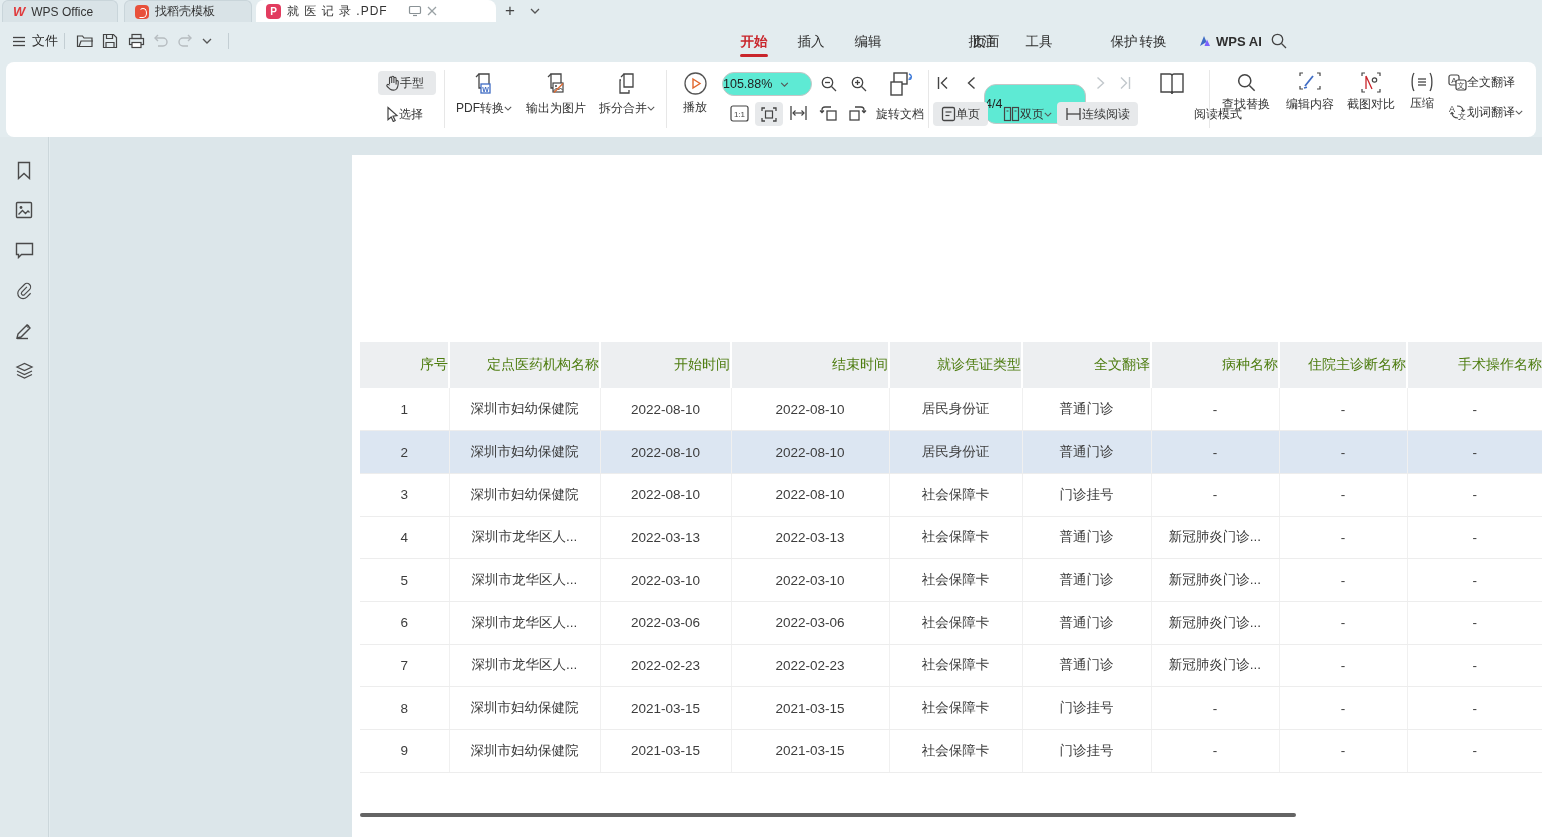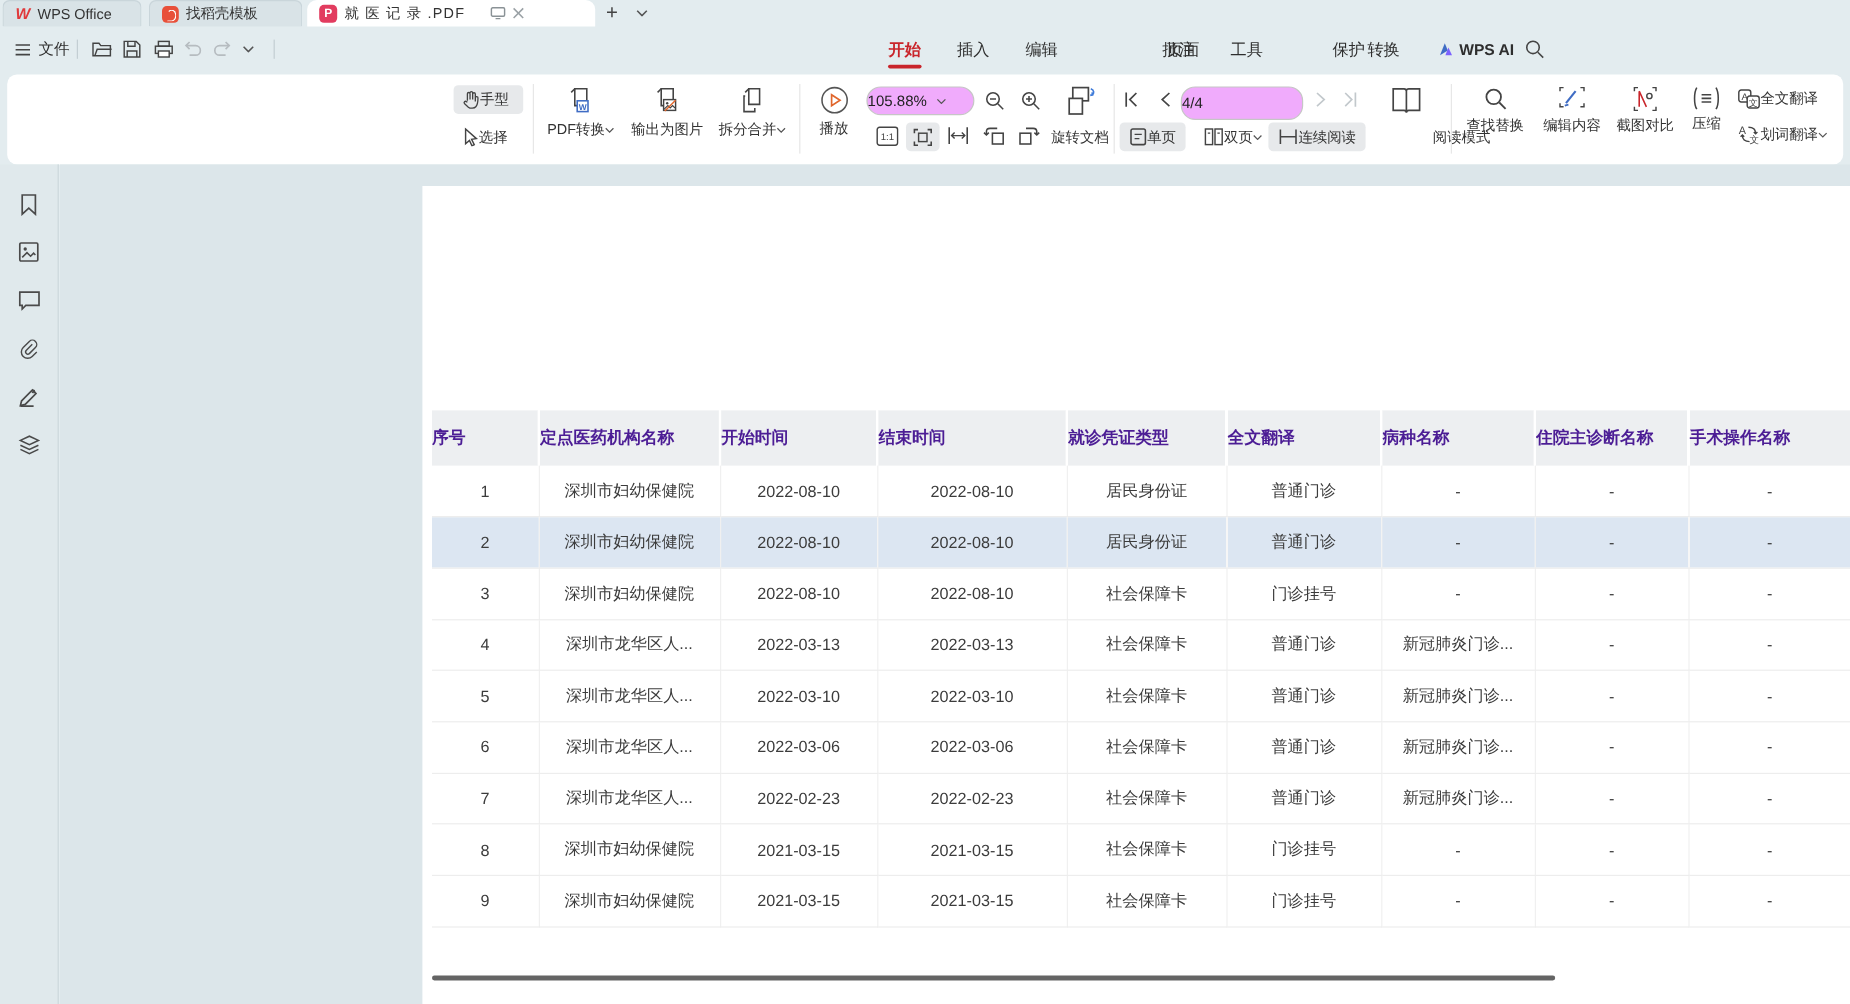--- a/index.html
+++ b/index.html
@@ -36,37 +36,37 @@
   
   .panel { position:absolute; left:6px; top:62px; width:1530px; height:75px;
            background:#fff; border-radius:8px; }
   .tdiv { position:absolute; top:8px; width:1px; height:58px; background:#e7e7e7; }
   .pill { background:#e7e9eb; border-radius:4px; }
   .hrow { position:absolute; display:flex; align-items:center; gap:0; font-size:12px; color:#333; }
   .stack { position:absolute; display:flex; flex-direction:column; align-items:center; gap:3px;
            font-size:12px; color:#333; }
   .lbl { font-size:12px; color:#333; white-space:nowrap; }
   .navbox, .zoombox { border:1px solid #c6c6c6; border-radius:12px; font-size:12.5px; color:#222;
-           display:flex; align-items:center; justify-content:flex-start; background:#f0abfc; }
+           display:flex; align-items:center; justify-content:flex-start; background:#5eead4; }
 
   
   .sidebar { position:absolute; left:0; top:137px; width:49px; height:700px; background:#e0e9ec;
              border-right:1px solid #ccd7db; }
   .sideicon { position:absolute; left:12px; width:24px; height:24px; display:flex;
               align-items:center; justify-content:center; }
 
   
   .docarea { position:absolute; left:50px; top:137px; width:1492px; height:700px; background:#dce6ea; }
   .page { position:absolute; left:302px; top:18px; width:1190px; height:682px; background:#ffffff; }
 
   
   table.med { border-collapse:collapse; table-layout:fixed; width:1182px;
               position:absolute; left:8px; top:187px; }
-  table.med th { background:#edeff1; height:46px; font-size:14px; font-weight:bold; color:#4c1d95;
-              border-right:2px solid #fff; text-align:left; overflow:hidden; white-space:nowrap; }
+  table.med th { background:#edeff1; height:46px; font-size:14px; font-weight:normal; color:#4d7c0f;
+              border-right:2px solid #fff; text-align:right; overflow:hidden; white-space:nowrap; }
   table.med th:last-child { border-right:none; }
   table.med td { height:42.7px; font-size:13.5px; color:#3c3c3c; text-align:center;
               border-bottom:1px solid #ededed; border-right:1px solid #f0f0f0;
               overflow:hidden; white-space:nowrap; }
   table.med td:last-child { border-right:none; }
   table.med tr.hl td { background:#dce6f2; }
   .scrollline { position:absolute; left:8px; top:658px; width:936px; height:3.5px;
               background:#646464; border-radius:2px; }
 
   svg.ic { display:block; }
@@ -309,21 +309,21 @@
 
     <div class="tdiv" style="left:922px;"></div>
 
     <svg class="abs ic" style="left:930px; top:14px;" width="14" height="14" viewBox="0 0 14 14">
         <line x1="2.5" y1="1" x2="2.5" y2="13" stroke="#444" stroke-width="1.4"></line>
         <polyline points="11,1.5 5.5,7 11,12.5" fill="none" stroke="#444" stroke-width="1.4"></polyline>
       </svg>
     <svg class="abs ic" style="left:960px; top:14px;" width="10" height="14" viewBox="0 0 10 14">
         <polyline points="8.5,1.5 2.5,7 8.5,12.5" fill="none" stroke="#444" stroke-width="1.4"></polyline>
       </svg>
-    <div class="navbox" style="position:absolute; left:978px; top:10px; width:102px; height:28px;">
+    <div class="navbox" style="position:absolute; left:978px; top:22px; width:102px; height:40px;">
       <span>4/4</span>
     </div>
     <svg class="abs ic" style="left:1090px; top:14px;" width="10" height="14" viewBox="0 0 10 14">
         <polyline points="1.5,1.5 7.5,7 1.5,12.5" fill="none" stroke="#c2c8cc" stroke-width="1.4"></polyline>
       </svg>
     <svg class="abs ic" style="left:1112px; top:14px;" width="14" height="14" viewBox="0 0 14 14">
         <polyline points="3,1.5 8.5,7 3,12.5" fill="none" stroke="#c2c8cc" stroke-width="1.4"></polyline>
         <line x1="11.5" y1="1" x2="11.5" y2="13" stroke="#c2c8cc" stroke-width="1.4"></line>
       </svg>
 

